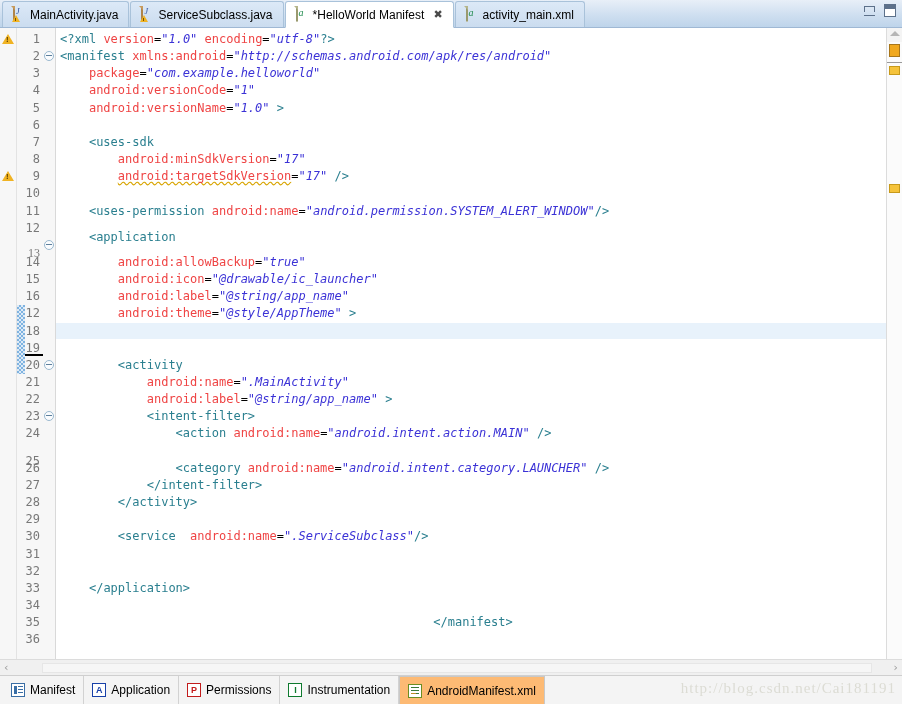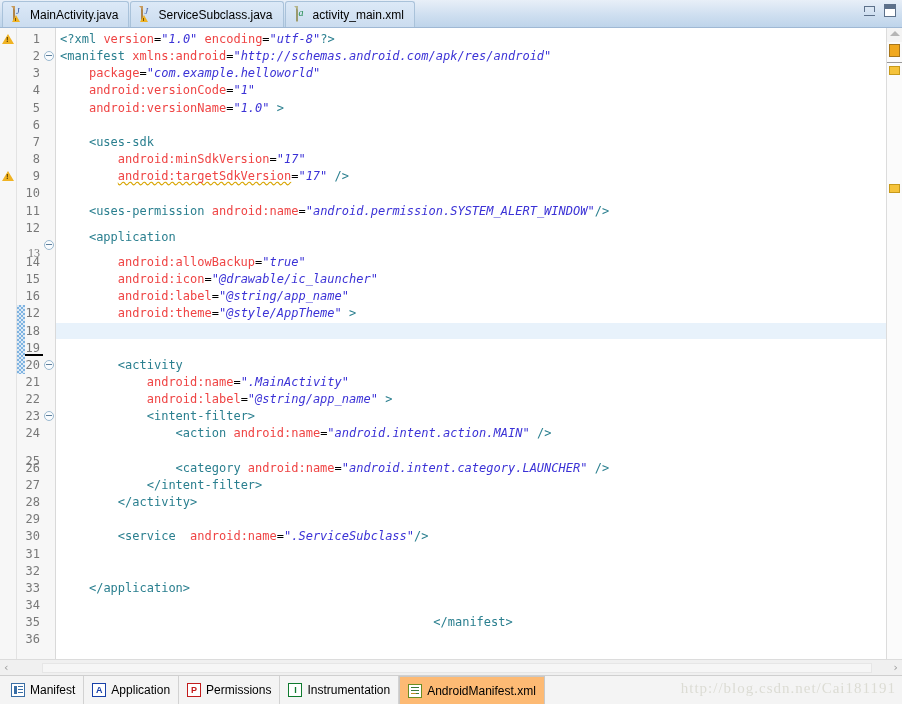--- a/index.html
+++ b/index.html
@@ -237,20 +237,27 @@
       <span>MainActivity.java</span>
     </div>
 
     <div class="tab inactive">
       <span class="tab-ico">
         <span class="ico-java"><span class="warnbadge"></span></span>
       </span>
       <span>ServiceSubclass.java</span>
     </div>
 
+    <div class="tab active">
+      <span class="tab-ico">
+        <span class="ico-xml"></span>
+      </span>
+      <span>*HelloWorld Manifest</span>
+      <span class="tab-close">✖</span>
+    </div>
 
     <div class="tab inactive">
       <span class="tab-ico">
         <span class="ico-xml"></span>
       </span>
       <span>activity_main.xml</span>
     </div>
 
     <div class="winbtns">
       <span class="btn-min"></span>

